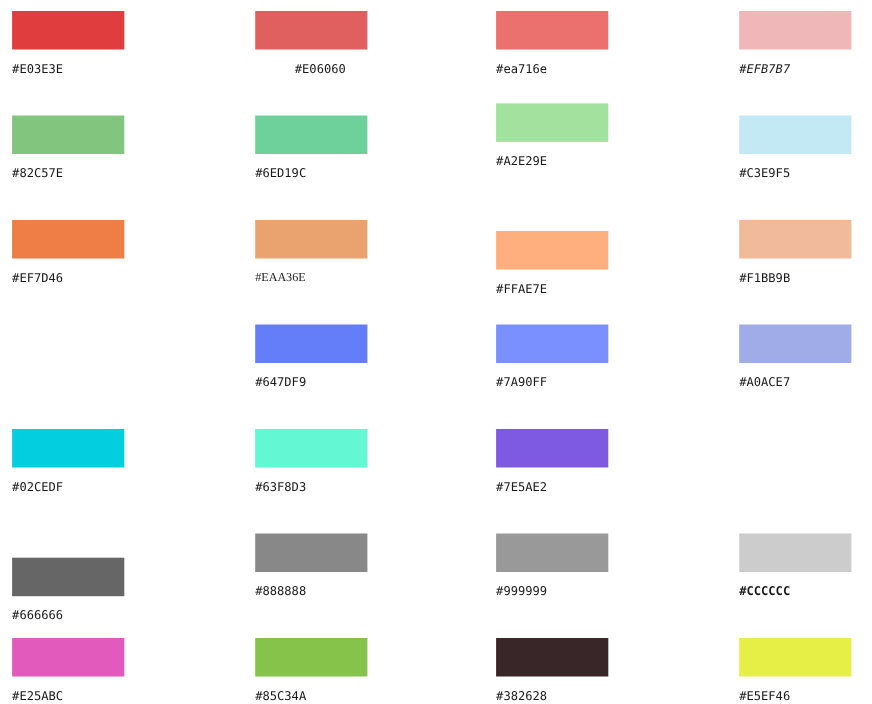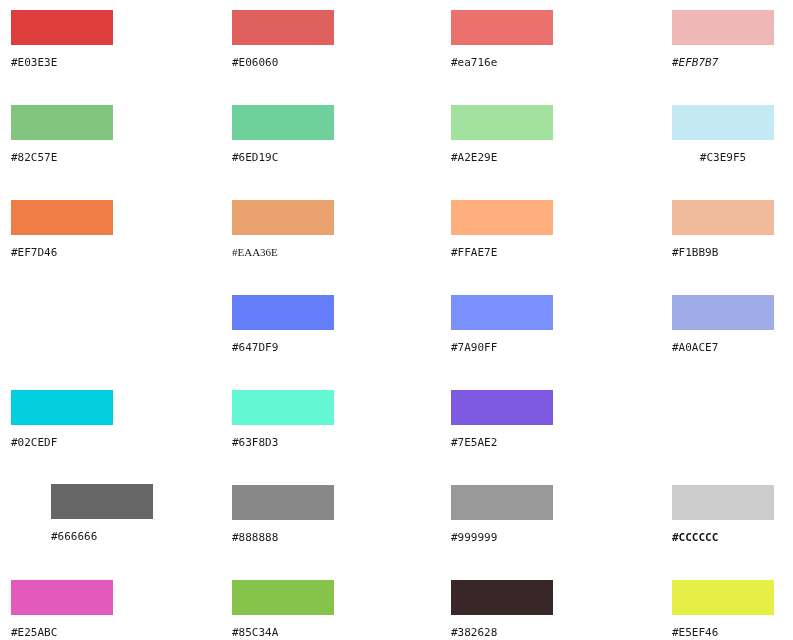--- a/index.html
+++ b/index.html
@@ -43,55 +43,55 @@
 </head>
 <body style="background: rgb(255, 255, 255);">
 
 <div id="palette-grid">
     <div class="swatch-cell" style="left: 11px; top: 10px;">
       <span class="swatch-chip" style="width: 102px; height: 35px; background: rgb(224, 62, 62);"></span>
       <span class="swatch-label" style="color: rgb(26, 26, 26);">#E03E3E</span>
     </div>
     <div class="swatch-cell" style="left: 232px; top: 10px;">
       <span class="swatch-chip" style="width: 102px; height: 35px; background: rgb(224, 96, 96);"></span>
-      <span class="swatch-label" style="color: rgb(26, 26, 26);">#E06060</span>
+      <span class="swatch-label" style="color: rgb(26, 26, 26); margin-left: 36px;">#E06060</span>
     </div>
     <div class="swatch-cell" style="left: 451px; top: 10px;">
       <span class="swatch-chip" style="width: 102px; height: 35px; background: rgb(234, 113, 110);"></span>
       <span class="swatch-label" style="color: rgb(26, 26, 26);">#ea716e</span>
     </div>
     <div class="swatch-cell" style="left: 672px; top: 10px; font-style: italic;">
       <span class="swatch-chip" style="width: 102px; height: 35px; background: rgb(239, 183, 183);"></span>
       <span class="swatch-label" style="color: rgb(26, 26, 26);">#EFB7B7</span>
     </div>
     <div class="swatch-cell" style="left: 11px; top: 105px;">
       <span class="swatch-chip" style="width: 102px; height: 35px; background: rgb(130, 197, 126);"></span>
       <span class="swatch-label" style="color: rgb(26, 26, 26);">#82C57E</span>
     </div>
     <div class="swatch-cell" style="left: 232px; top: 105px;">
       <span class="swatch-chip" style="width: 102px; height: 35px; background: rgb(110, 209, 156);"></span>
       <span class="swatch-label" style="color: rgb(26, 26, 26);">#6ED19C</span>
     </div>
-    <div class="swatch-cell" style="left: 451px; top: 105px;">
+    <div class="swatch-cell" style="left: 451px; top: 94px;">
       <span class="swatch-chip" style="width: 102px; height: 35px; background: rgb(162, 226, 158);"></span>
       <span class="swatch-label" style="color: rgb(26, 26, 26);">#A2E29E</span>
     </div>
     <div class="swatch-cell" style="left: 672px; top: 105px;">
       <span class="swatch-chip" style="width: 102px; height: 35px; background: rgb(195, 233, 245);"></span>
-      <span class="swatch-label" style="color: rgb(26, 26, 26); text-align: center;">#C3E9F5</span>
+      <span class="swatch-label" style="color: rgb(26, 26, 26);">#C3E9F5</span>
     </div>
     <div class="swatch-cell" style="left: 11px; top: 200px;">
       <span class="swatch-chip" style="width: 102px; height: 35px; background: rgb(239, 125, 70);"></span>
       <span class="swatch-label" style="color: rgb(26, 26, 26);">#EF7D46</span>
     </div>
     <div class="swatch-cell" style="left: 232px; top: 200px;">
       <span class="swatch-chip" style="width: 102px; height: 35px; background: rgb(234, 163, 110);"></span>
       <span class="swatch-label" style="color: rgb(26, 26, 26); font-family: Liberation Serif, serif;">#EAA36E</span>
     </div>
-    <div class="swatch-cell" style="left: 451px; top: 200px;">
+    <div class="swatch-cell" style="left: 451px; top: 210px;">
       <span class="swatch-chip" style="width: 102px; height: 35px; background: rgb(255, 174, 126);"></span>
       <span class="swatch-label" style="color: rgb(26, 26, 26);">#FFAE7E</span>
     </div>
     <div class="swatch-cell" style="left: 672px; top: 200px;">
       <span class="swatch-chip" style="width: 102px; height: 35px; background: rgb(241, 187, 155);"></span>
       <span class="swatch-label" style="color: rgb(26, 26, 26);">#F1BB9B</span>
     </div>
     <div class="swatch-cell" style="left: 232px; top: 295px;">
       <span class="swatch-chip" style="width: 102px; height: 35px; background: rgb(100, 125, 249);"></span>
       <span class="swatch-label" style="color: rgb(26, 26, 26);">#647DF9</span>
@@ -109,21 +109,21 @@
       <span class="swatch-label" style="color: rgb(26, 26, 26);">#02CEDF</span>
     </div>
     <div class="swatch-cell" style="left: 232px; top: 390px;">
       <span class="swatch-chip" style="width: 102px; height: 35px; background: rgb(99, 248, 211);"></span>
       <span class="swatch-label" style="color: rgb(26, 26, 26);">#63F8D3</span>
     </div>
     <div class="swatch-cell" style="left: 451px; top: 390px;">
       <span class="swatch-chip" style="width: 102px; height: 35px; background: rgb(126, 90, 226);"></span>
       <span class="swatch-label" style="color: rgb(26, 26, 26);">#7E5AE2</span>
     </div>
-    <div class="swatch-cell" style="left: 11px; top: 484px; margin-left: 40px;">
+    <div class="swatch-cell" style="left: 11px; top: 507px;">
       <span class="swatch-chip" style="width: 102px; height: 35px; background: rgb(102, 102, 102);"></span>
       <span class="swatch-label" style="color: rgb(26, 26, 26);">#666666</span>
     </div>
     <div class="swatch-cell" style="left: 232px; top: 485px;">
       <span class="swatch-chip" style="width: 102px; height: 35px; background: rgb(136, 136, 136);"></span>
       <span class="swatch-label" style="color: rgb(26, 26, 26);">#888888</span>
     </div>
     <div class="swatch-cell" style="left: 451px; top: 485px;">
       <span class="swatch-chip" style="width: 102px; height: 35px; background: rgb(153, 153, 153);"></span>
       <span class="swatch-label" style="color: rgb(26, 26, 26);">#999999</span>

